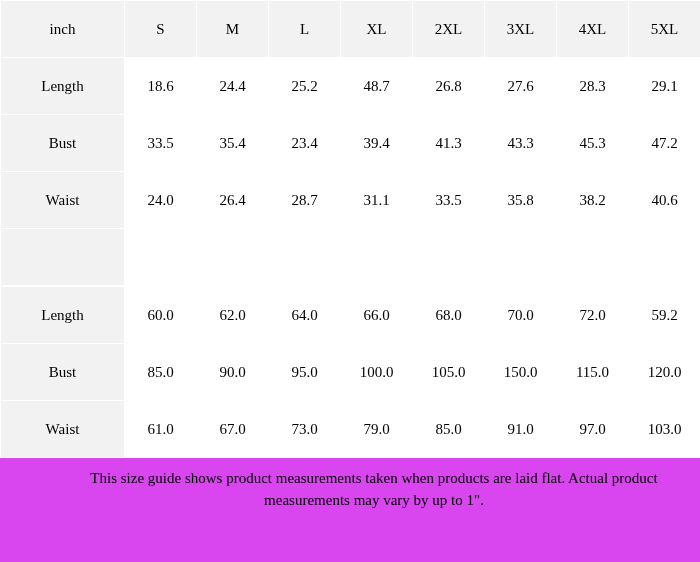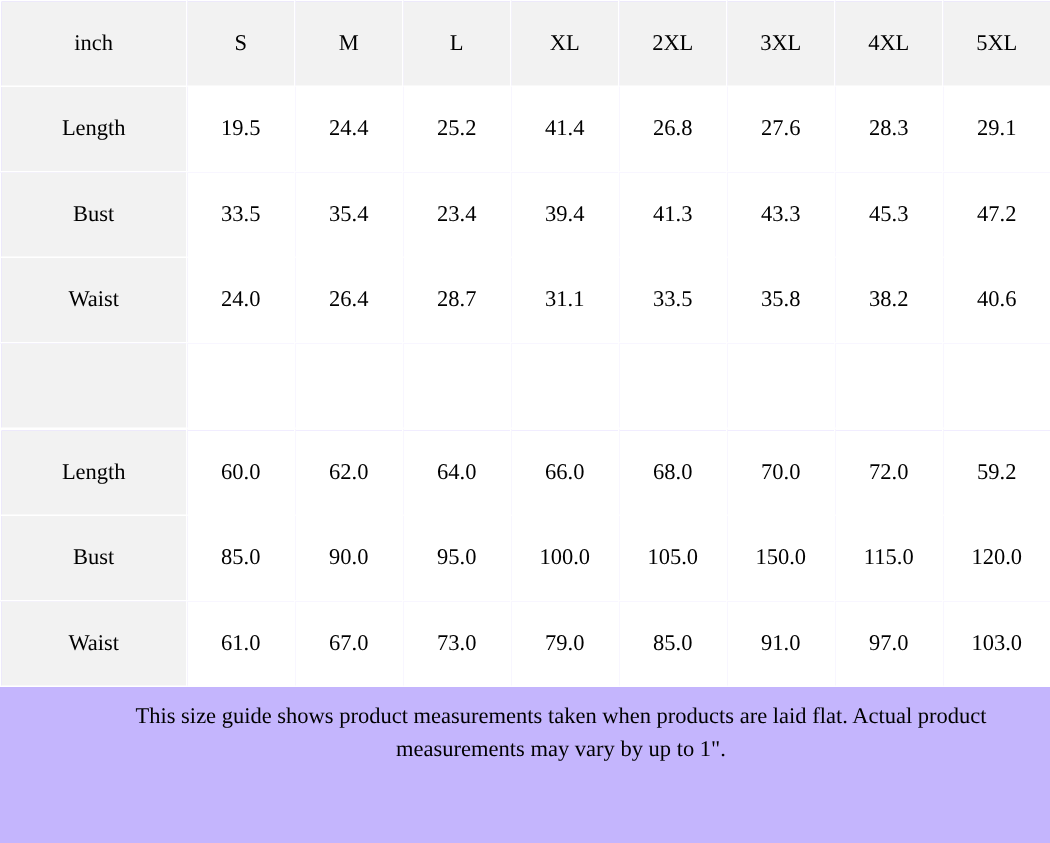--- a/index.html
+++ b/index.html
@@ -11,21 +11,21 @@
     height: 562px;
     background: #ffffff;
     font-family: "Liberation Serif", serif;
     color: #000000;
     overflow: hidden;
   }
   .sheet {
     width: 700px;
     height: 562px;
     position: relative;
-    background: #c4b5fd;
+    background: #d946ef;
     box-sizing: border-box;
   }
   table.size-table {
     border-collapse: collapse;
     width: 700px;
     table-layout: fixed;
   }
   table.size-table td {
     border: 1px solid #ffffff;
     text-align: center;
@@ -94,24 +94,24 @@
         <td class="size-head">M</td>
         <td class="size-head">L</td>
         <td class="size-head">XL</td>
         <td class="size-head">2XL</td>
         <td class="size-head">3XL</td>
         <td class="size-head">4XL</td>
         <td class="size-head">5XL</td>
       </tr>
       <tr>
         <td class="row-head">Length</td>
-        <td class="value">19.5</td>
+        <td class="value">18.6</td>
         <td class="value">24.4</td>
         <td class="value">25.2</td>
-        <td class="value">41.4</td>
+        <td class="value">48.7</td>
         <td class="value">26.8</td>
         <td class="value">27.6</td>
         <td class="value">28.3</td>
         <td class="value">29.1</td>
       </tr>
       <tr>
         <td class="row-head">Bust</td>
         <td class="value">33.5</td>
         <td class="value">35.4</td>
         <td class="value">23.4</td>

